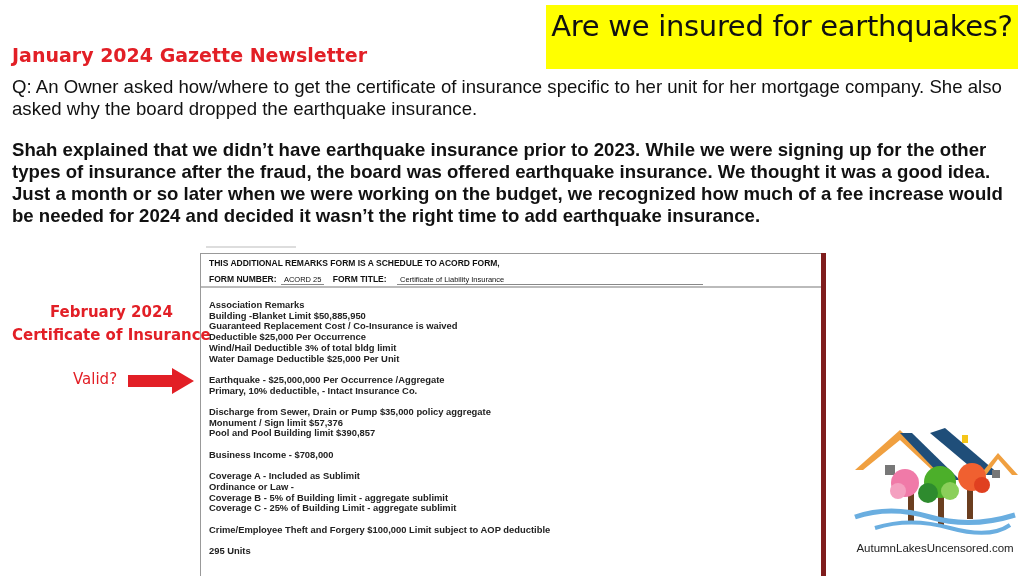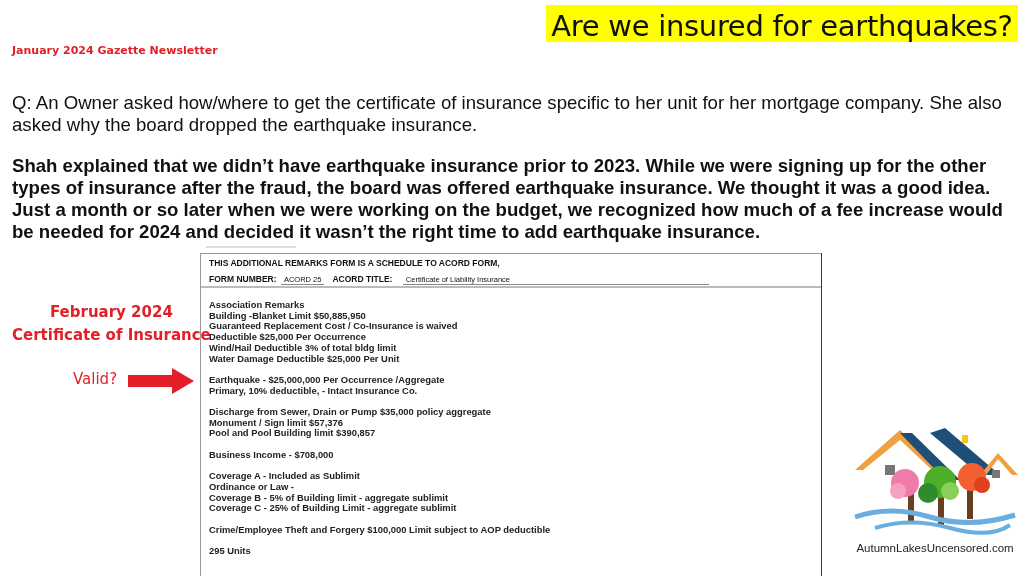--- a/index.html
+++ b/index.html
@@ -1,27 +1,27 @@
 <!DOCTYPE html>
 <html><head>
 <meta charset="utf-8">
 <style>
   html, body { margin:0; padding:0; }
   body { width:1024px; height:576px; background:#ffffff; position:relative; overflow:hidden; font-family:"Liberation Sans", sans-serif; color:#111; }
-  .title-box { position:absolute; left:546px; top:5px; width:472px; height:37px; background:#ffff00; }
+  .title-box { position:absolute; left:546px; top:5px; width:472px; height:64px; background:#ffff00; }
   .title-text { position:absolute; left:0; right:0; top:4px; text-align:center; font-family:"DejaVu Sans", sans-serif; font-size:29px; color:#111; letter-spacing:-0.3px; }
   .red-label { position:absolute; color:#e21f26; font-family:"DejaVu Sans", sans-serif; font-weight:bold; }
-  .jan { left:12px; top:44px; font-size:11px;text-align:center; }
+  .jan { left:12px; top:44px; font-size:19px;text-align:center; }
   .feb { left:12px; top:301px; font-size:15px; line-height:23px;text-align:center; }
-  .para { position:absolute; left:12px; font-size:18.6px; line-height:22px; color:#111;margin-top:16px; }
+  .para { position:absolute; left:12px; font-size:18.6px; line-height:22px; color:#111; }
   .q { top:76px; width:1000px; }
   .a { top:139px; width:1005px;font-weight:bold; }
   .valid { position:absolute; left:73px; top:370px; color:#e21f26; font-family:"DejaVu Sans", sans-serif; font-size:15px;text-align:right; }
   .arrow { position:absolute; left:128px; top:368px; width:66px; height:26px; }
-  .form { position:absolute; left:200px; top:253px; width:620px; height:323px; border-left:1px solid #999; border-right:1px solid #7f1d1d; }
+  .form { position:absolute; left:200px; top:253px; width:620px; height:323px; border-left:1px solid #999; border-right:5px solid #7f1d1d; }
   .form-faint { position:absolute; left:206px; top:246px; width:90px; height:2px; background:#ddd; }
   .form-head { border-top:1px solid #999; border-bottom:2px solid #bbb; height:32px; position:relative; }
   .fh1 { position:absolute; left:8px; top:4px; font-size:8.5px; font-weight:bold; }
   .fh2 { position:absolute; left:8px; top:20px; font-size:8.5px; font-weight:bold; }
   .fh2 .u { font-weight:normal; font-size:7.5px; border-bottom:1px solid #888; padding:0 3px; margin:0 6px 0 2px; }
   .fh2 .u2 { font-weight:normal; font-size:7.5px; border-bottom:1px solid #888; padding:0 3px; margin-left:8px; display:inline-block; width:300px; }
   .remarks { position:absolute; left:8px; top:47px; font-size:9.4px; font-weight:bold; line-height:10.7px; color:#222; }
   .remarks .gap { height:10.7px; }
   .logo { position:absolute; left:850px; top:425px; width:170px; height:140px; }
   .logo-text { position:absolute; left:0; right:0; top:117px; text-align:center; font-size:11.5px; color:#222; }
@@ -47,21 +47,21 @@
   <polygon points="0,7 44,7 44,0 66,13 44,26 44,19 0,19" fill="#e21f26"></polygon>
 </svg>
 
 <div class="form-faint"></div>
 <div class="form">
   <div class="form-head">
     <div class="fh1">THIS ADDITIONAL REMARKS FORM IS A SCHEDULE TO ACORD FORM,</div>
     <div class="fh2">
       <span>FORM NUMBER:</span>
       <span class="u">ACORD 25</span>
-      <span>ACORD TITLE:</span>
+      <span>FORM TITLE:</span>
       <span class="u2">Certificate of Liability Insurance</span>
     </div>
   </div>
   <div class="remarks">
     <div>Association Remarks</div>
     <div>Building -Blanket Limit $50,885,950</div>
     <div>Guaranteed Replacement Cost / Co-Insurance is waived</div>
     <div>Deductible $25,000 Per Occurrence</div>
     <div>Wind/Hail Deductible 3% of total bldg limit</div>
     <div>Water Damage Deductible  $25,000 Per Unit</div>

